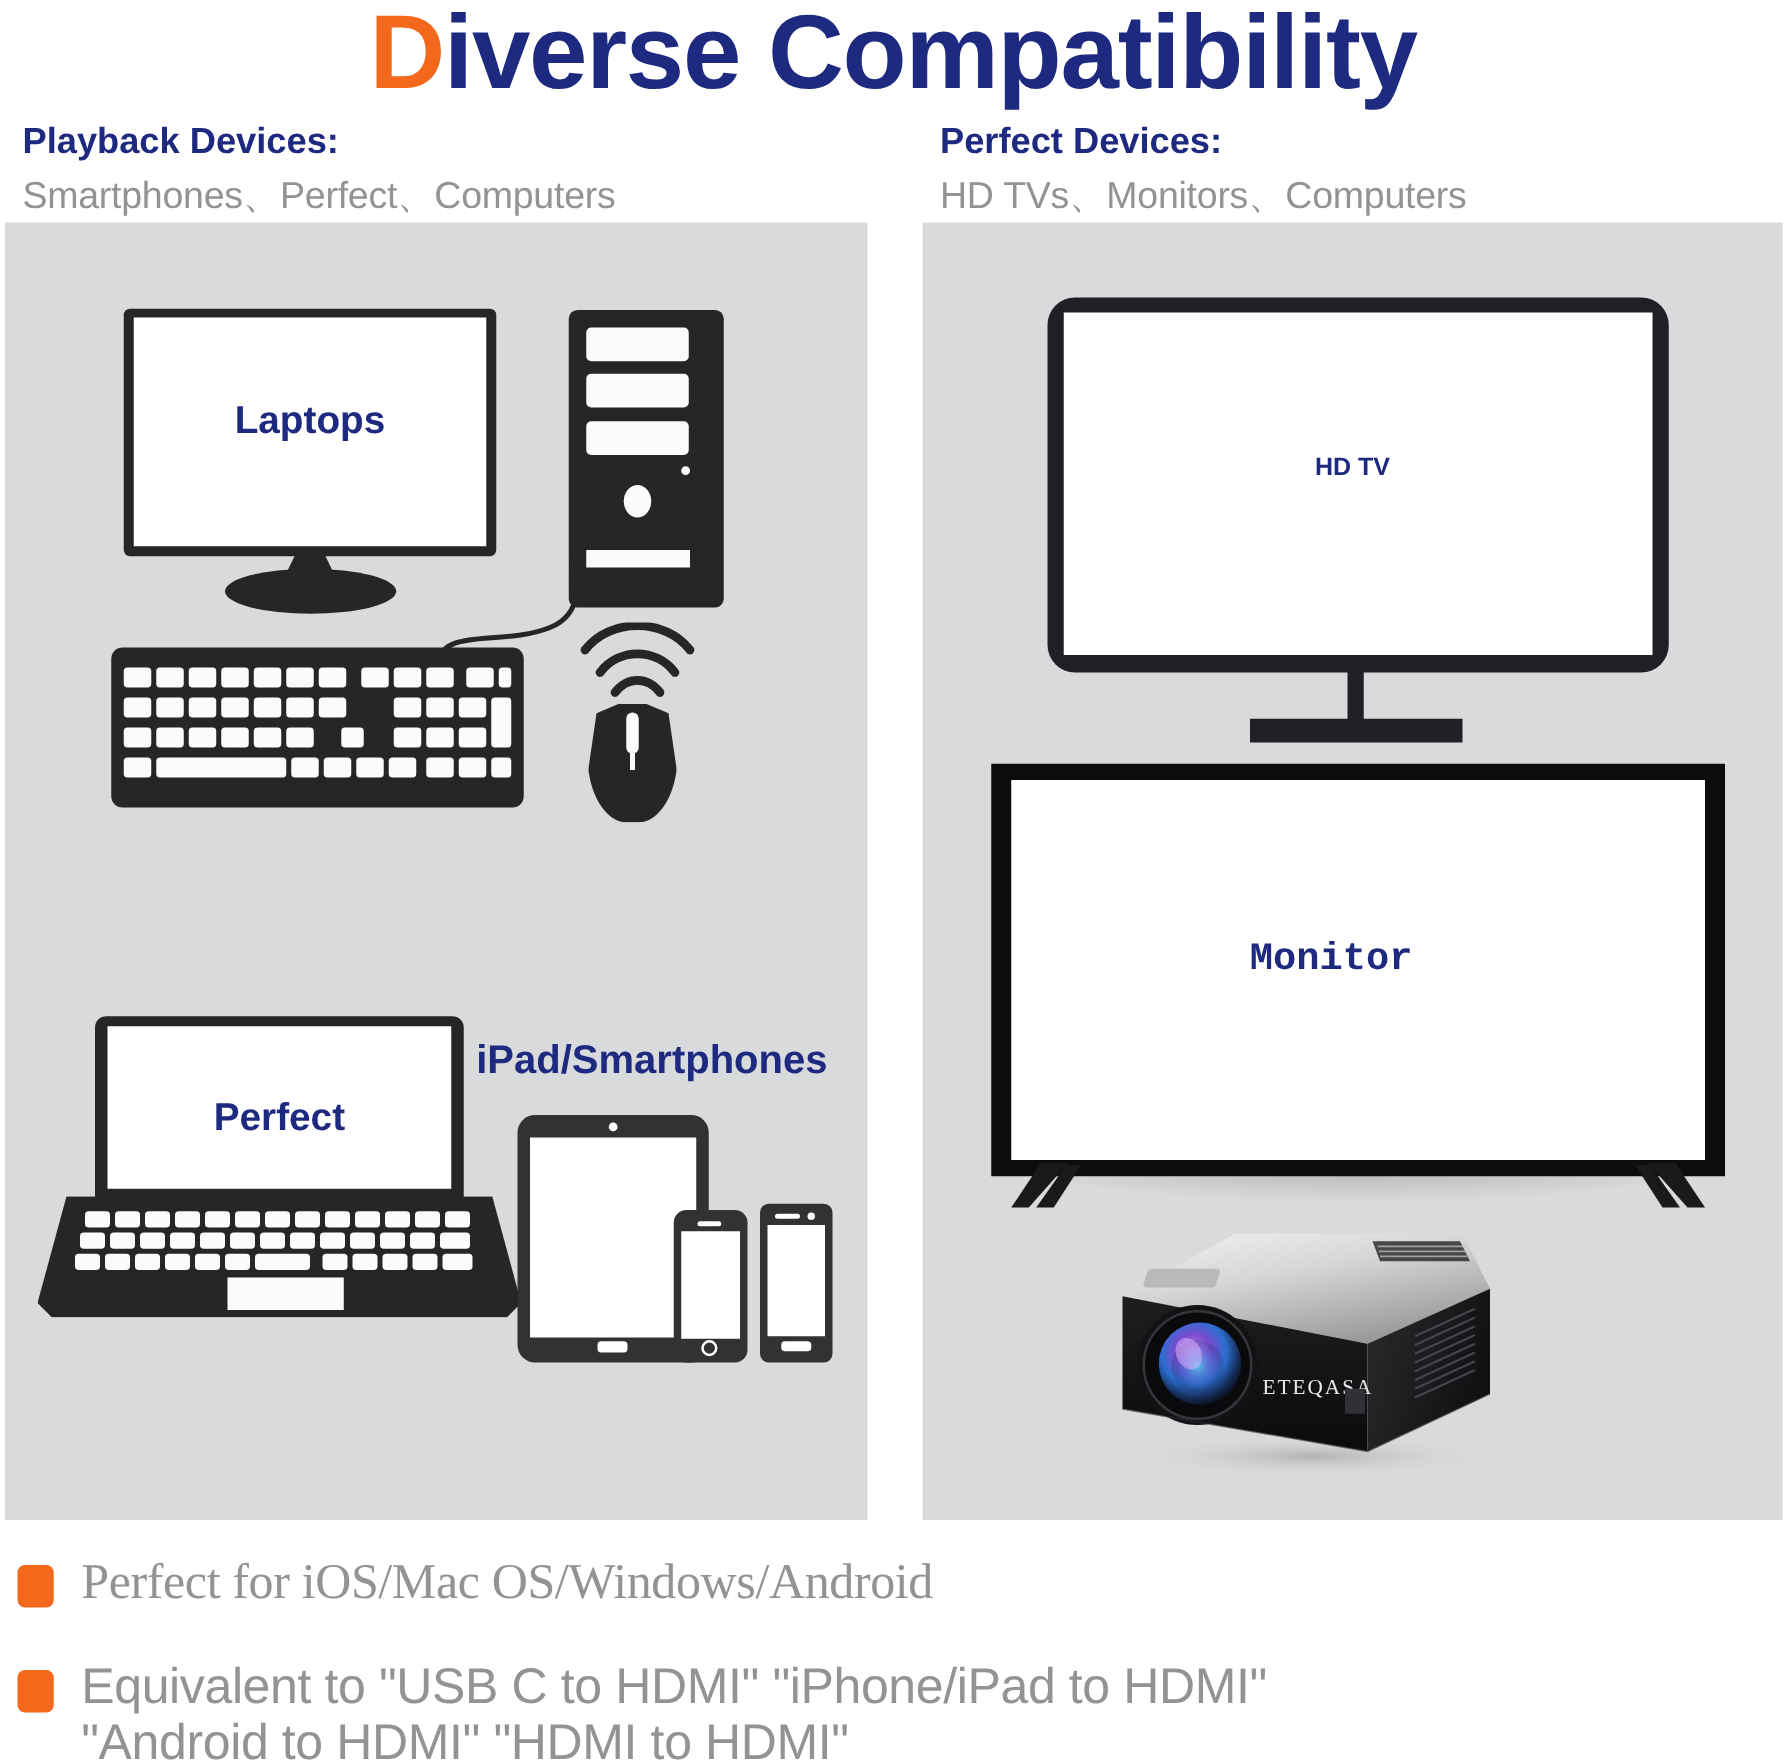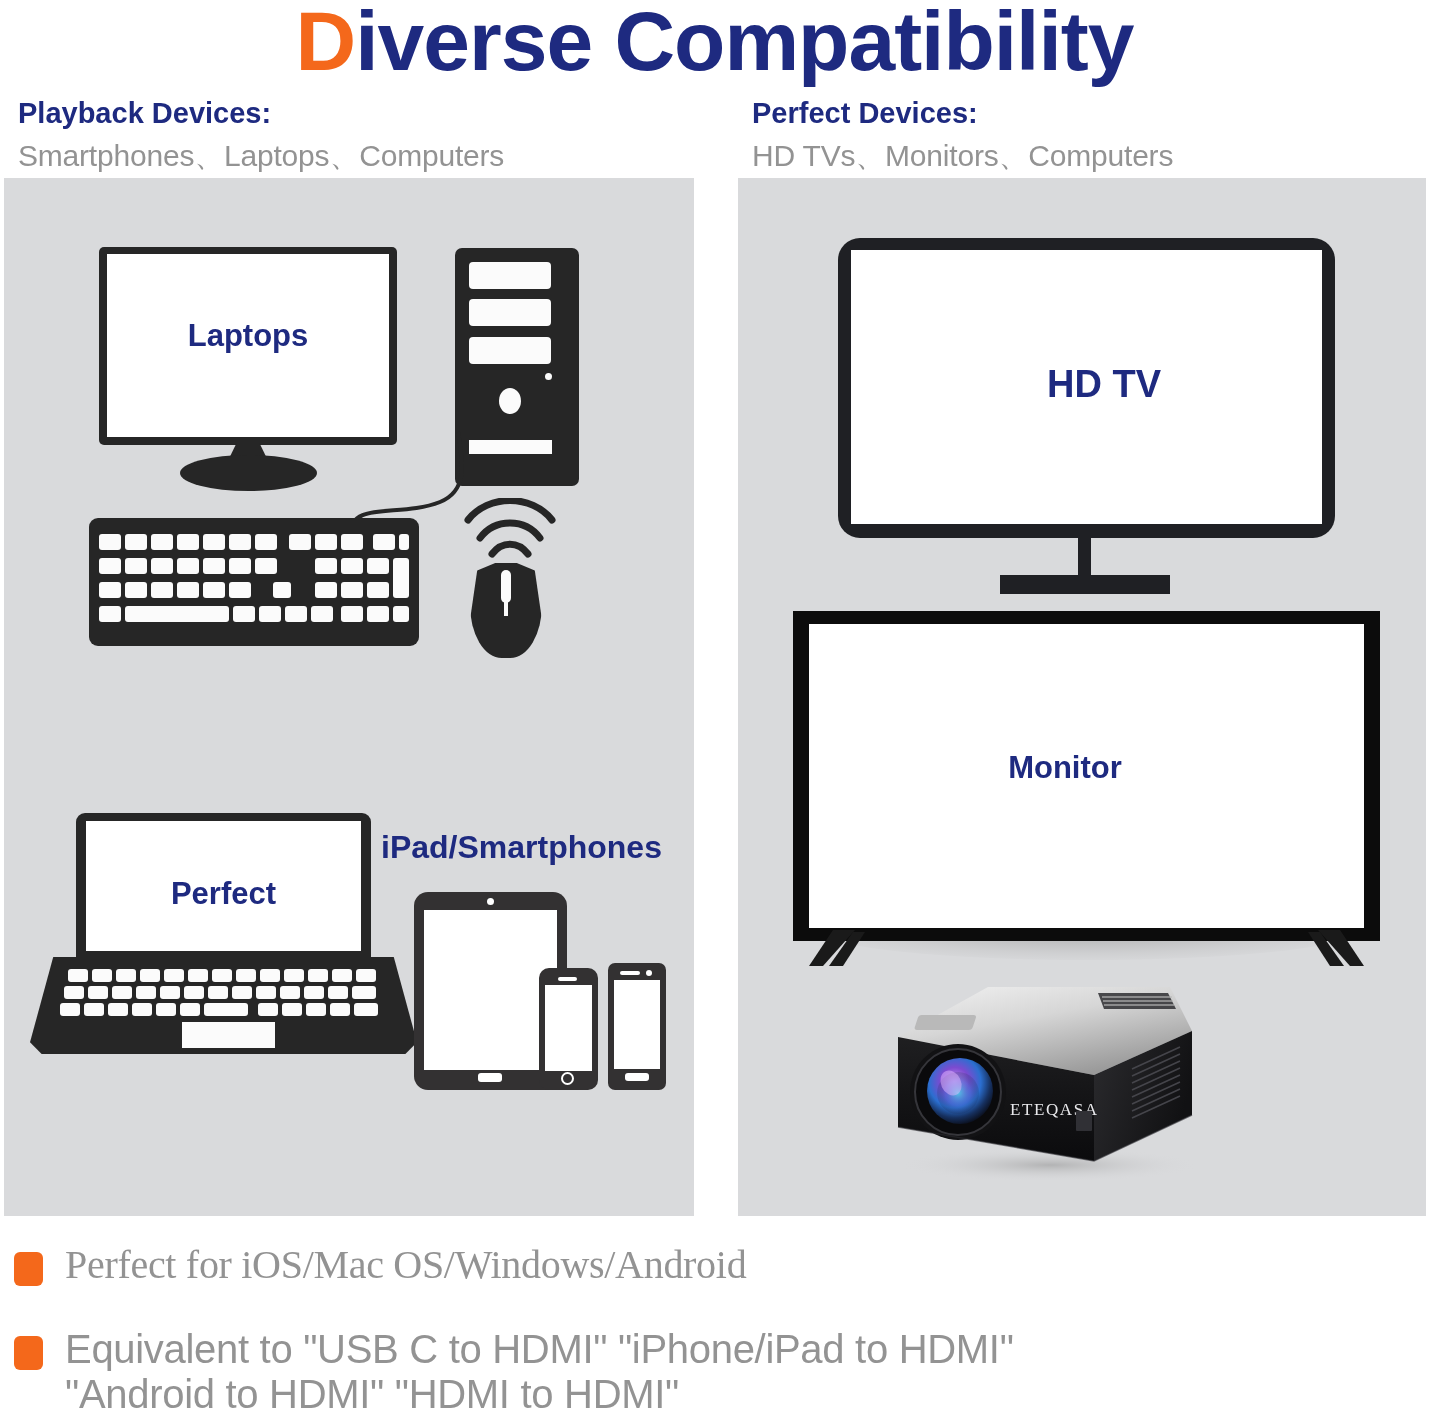--- a/index.html
+++ b/index.html
@@ -325,21 +325,21 @@
     width: 497px; height: 300px;
     background: #1f2024;
     border-radius: 22px;
   }
   #hdtv-screen {
     position: absolute;
     left: 851px; top: 250px;
     width: 471px; height: 274px;
     background: #ffffff;
   }
-  #hdtv-label { left: 863px; top: 363px; width: 482px; font-size: 38px; }
+  #hdtv-label { left: 841px; top: 363px; width: 482px; font-size: 20px; }
   #hdtv-neck {
     position: absolute;
     left: 1078px; top: 535px;
     width: 13px; height: 45px;
     background: #1f2024;
   }
   #hdtv-base {
     position: absolute;
     left: 1000px; top: 575px;
     width: 170px; height: 19px;
@@ -359,21 +359,21 @@
     left: 793px; top: 611px;
     width: 587px; height: 330px;
     background: #0c0c0c;
   }
   #monitor-screen {
     position: absolute;
     left: 809px; top: 624px;
     width: 555px; height: 304px;
     background: #ffffff;
   }
-  #monitor-label { left: 809px; top: 750px; width: 512px; font-size: 31px; }
+  #monitor-label { left: 809px; top: 750px; width: 512px; font-size: 31px; font-family: Liberation Mono, monospace; }
   #monitor-feet { position: absolute; left: 793px; top: 930px; }
 
   
   #projector { position: absolute; left: 880px; top: 965px; }
 
   
   .bullet-row {
     position: absolute;
     display: flex;
     align-items: flex-start;
@@ -396,21 +396,21 @@
   }
   #bullet-1 { left: 14px; top: 1243px; font-family: Liberation Serif, serif; }
   #bullet-2 { left: 14px; top: 1327px; }
 </style>
 </head>
 <body>
 
 <div class="title"><span class="accent">D</span><span>iverse Compatibility</span></div>
 
 <div class="col-head" id="playback-head">Playback Devices:</div>
-<div class="col-sub" id="playback-sub">Smartphones、Laptops、Computers</div>
+<div class="col-sub" id="playback-sub">Smartphones、Perfect、Computers</div>
 
 <div class="col-head" id="display-head">Perfect Devices:</div>
 <div class="col-sub" id="display-sub">HD TVs、Monitors、Computers</div>
 
 <div class="panel" id="panel-playback"></div>
 <div class="panel" id="panel-display"></div>
 
 <div id="desktop-monitor-frame"></div>
 <div id="desktop-monitor-screen"></div>
 <div class="screen-label" id="desktop-label">Laptops</div>

